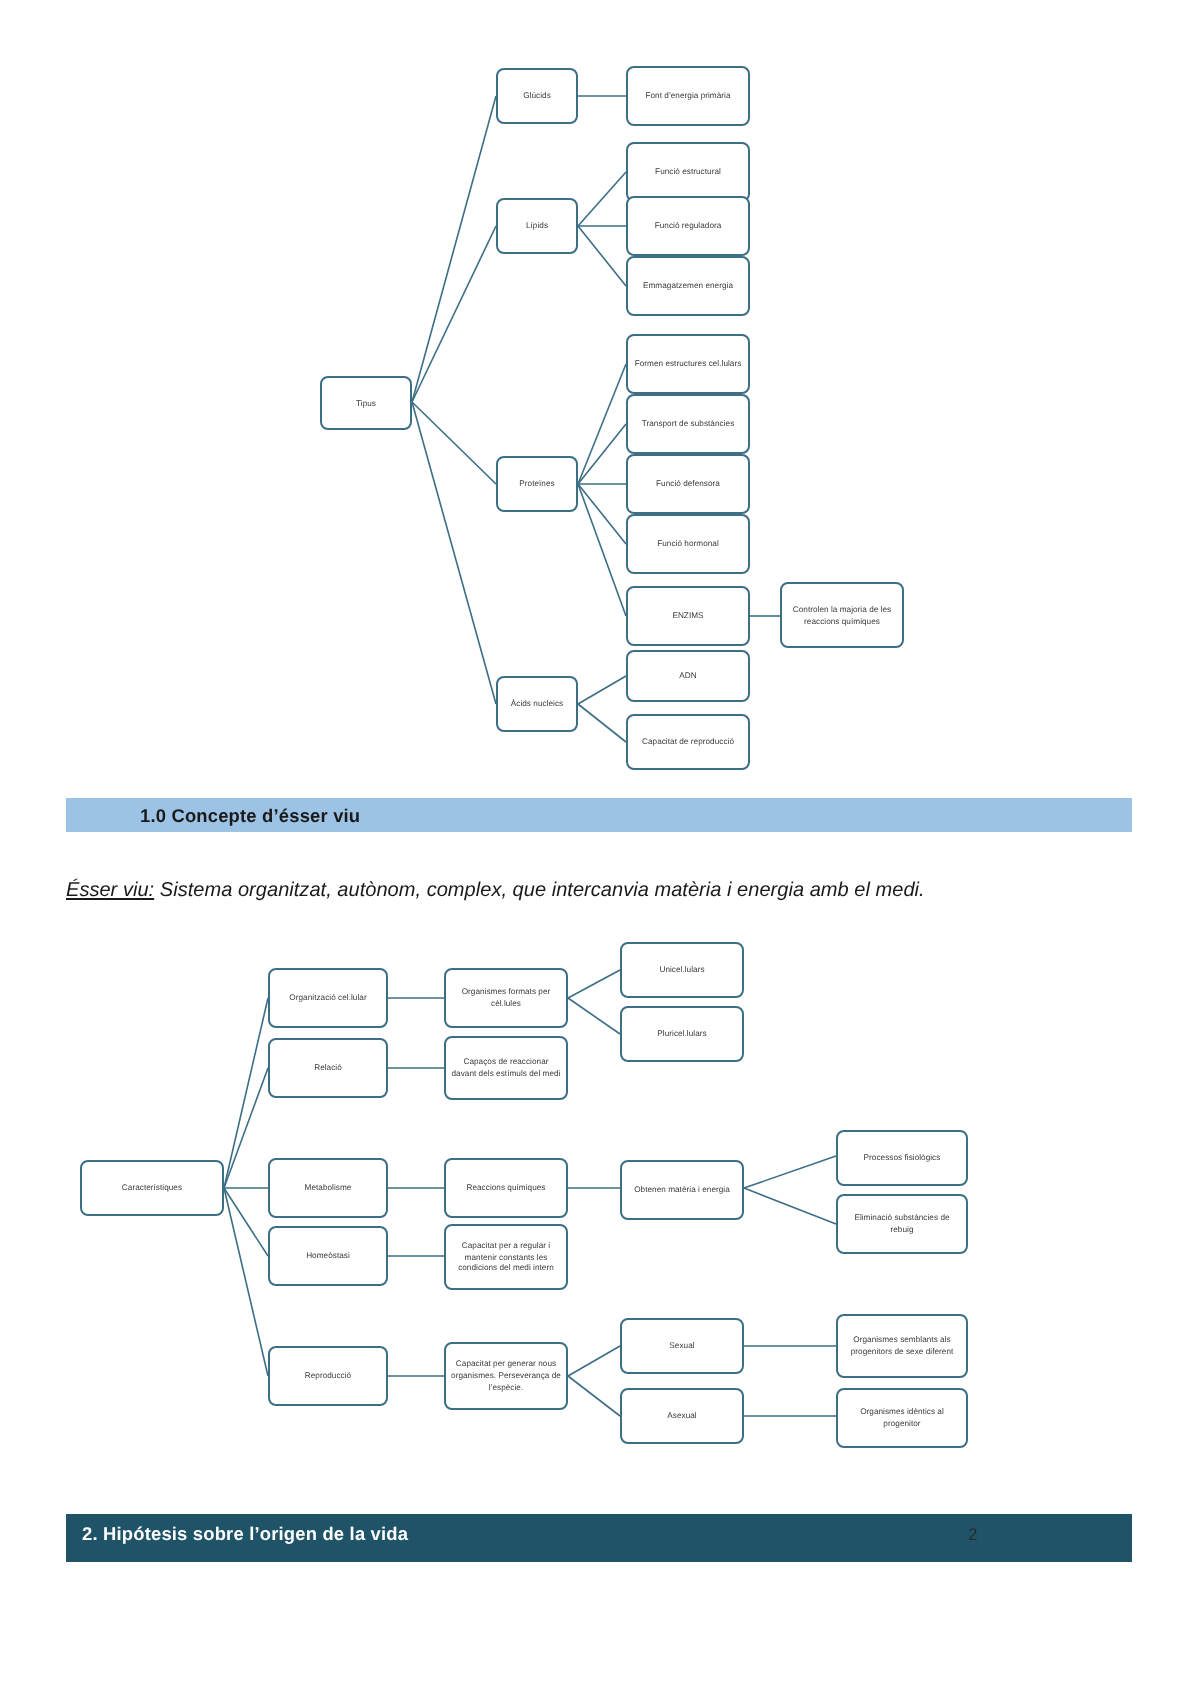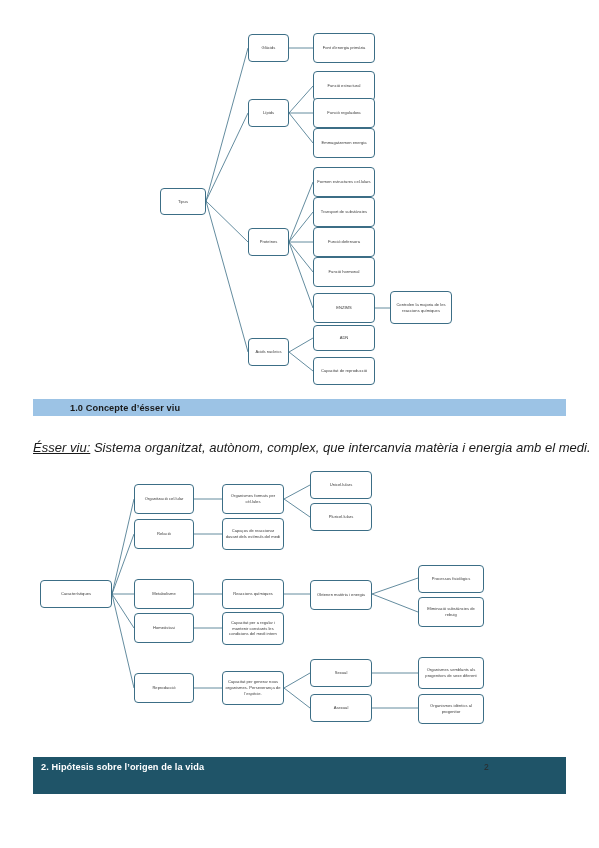--- a/index.html
+++ b/index.html
@@ -72,21 +72,21 @@
     font-weight: bold;
     font-size: 9.2px;
     display: flex;
     align-items: flex-start;
     padding-left: 8px;
     padding-top: 5px;
     letter-spacing: 0.1px;
   }
   .body-text {
     position: absolute;
-    font-size: 13px;
+    font-size: 10px;
     font-style: italic;
     color: #1a1a1a;
     font-family: "Liberation Sans", sans-serif;
     letter-spacing: 0.02px;
     white-space: nowrap;
   }
   .body-text .lead {
     text-decoration: underline;
     font-weight: normal;
   }
@@ -285,19 +285,19 @@
       <span>Eliminació substàncies de rebuig</span>
     </div>
     <div class="node" style="left:418px;top:657px;width:66px;height:32px;">
       <span>Organismes semblants als progenitors de sexe diferent</span>
     </div>
     <div class="node" style="left:418px;top:694px;width:66px;height:30px;">
       <span>Organismes idèntics al progenitor</span>
     </div>
   </div>
 
-  <div class="heading-dark" style="left:33px;top:757px;width:533px;height:37px;">
+  <div class="heading-dark" style="left:33px;top:757px;width:533px;height:24px;">
     <span>2. Hipótesis sobre l’origen de la vida</span>
   </div>
 
   <div class="page-number">2</div>
 
 </div>
 
 </body></html>

